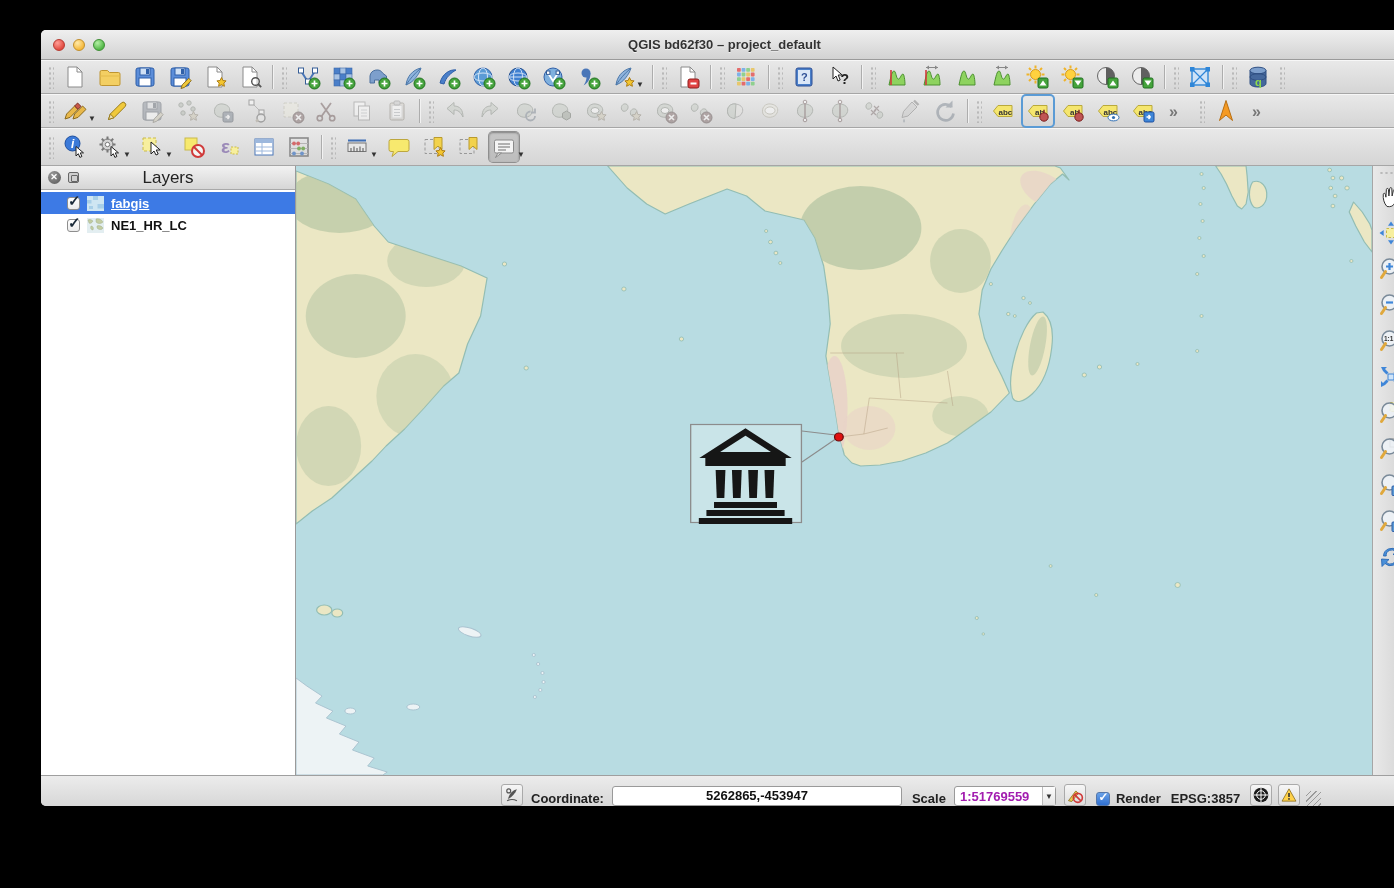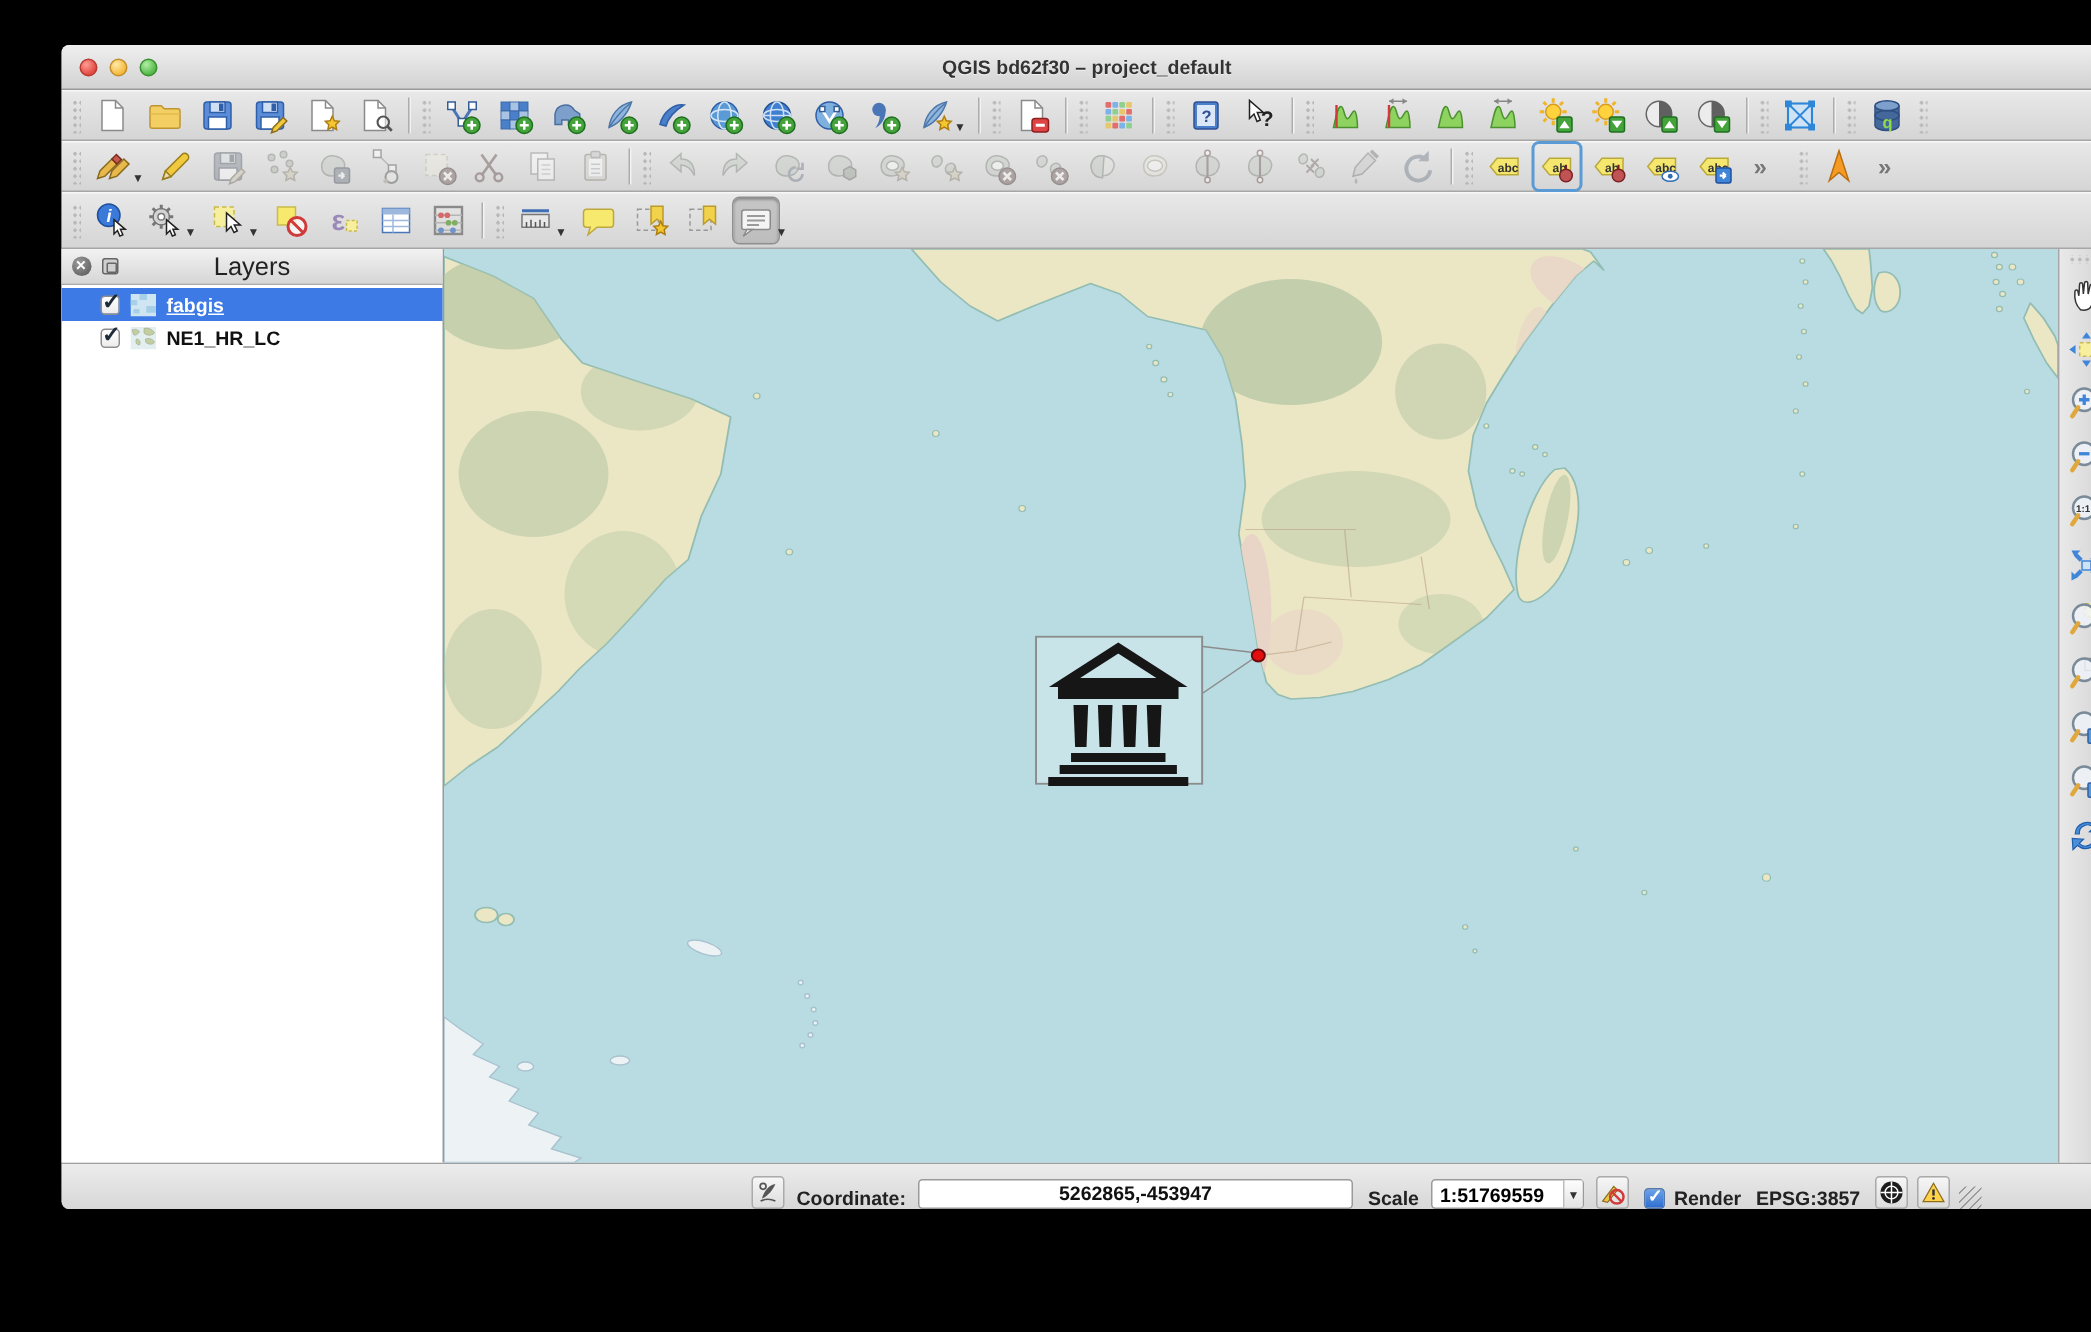--- a/index.html
+++ b/index.html
@@ -70,21 +70,21 @@
   
   #statusbar{height:31px;background:linear-gradient(#ececec,#d7d7d7);
     border-top:1px solid #9f9f9f;display:flex;align-items:flex-end;padding:0 8px;font-size:13px;color:#222;font-weight:bold;}
   .st-btn{width:22px;height:22px;border:1px solid #aaa;border-radius:3px;
     background:linear-gradient(#f6f6f6,#ddd);display:flex;align-items:center;justify-content:center;flex:0 0 auto;}
   .st-btn svg{width:18px;height:18px;}
   #coord-field{width:290px;height:20px;border:1px solid #9a9a9a;border-radius:3px;background:#fff;
     text-align:center;font-size:13px;color:#111;line-height:18px;margin:0 10px 0 8px;}
   #scale-combo{width:102px;height:20px;border:1px solid #9a9a9a;border-radius:3px;background:#fff;
     display:flex;align-items:center;margin-left:8px;}
-  #scale-combo .val{flex:1;padding-left:5px;font-size:13px;color:#000000;}
+  #scale-combo .val{flex:1;padding-left:5px;font-size:13px;color:#a21caf;}
   #scale-combo .arrow{width:13px;height:100%;border-left:1px solid #bbb;display:flex;align-items:center;
     justify-content:center;font-size:8px;color:#333;background:linear-gradient(#fdfdfd,#e4e4e4);}
   .mac-check{width:14px;height:14px;border:1px solid #5577aa;border-radius:3px;
     background:linear-gradient(#6aa2e8,#2f6fd0);position:relative;flex:0 0 auto;}
   .mac-check:after{content:"✓";position:absolute;left:1.5px;top:-3px;color:#fff;font-size:12px;font-weight:bold;}
   #grip{margin-left:6px;width:15px;height:15px;align-self:flex-end;
     background:repeating-linear-gradient(135deg,rgba(0,0,0,0) 0 3px,#9a9a9a 3px 4px);}
   .spacer{flex:0 0 auto;}
 </style>
 <style>.ocean{fill:var(--ocean);} .land{fill:var(--land);stroke:#93bdb3;stroke-width:1.1;stroke-linejoin:round;}.gpatch{fill:var(--landGreen);} .ppatch{fill:var(--landPink);}.isl{fill:var(--land);stroke:#93bdb3;stroke-width:.8;}.ice{fill:#edf3f5;stroke:#a9c2cf;stroke-width:.9;}.border{stroke:#b39d7f;opacity:.55;fill:none;stroke-width:.8;}</style></head>

